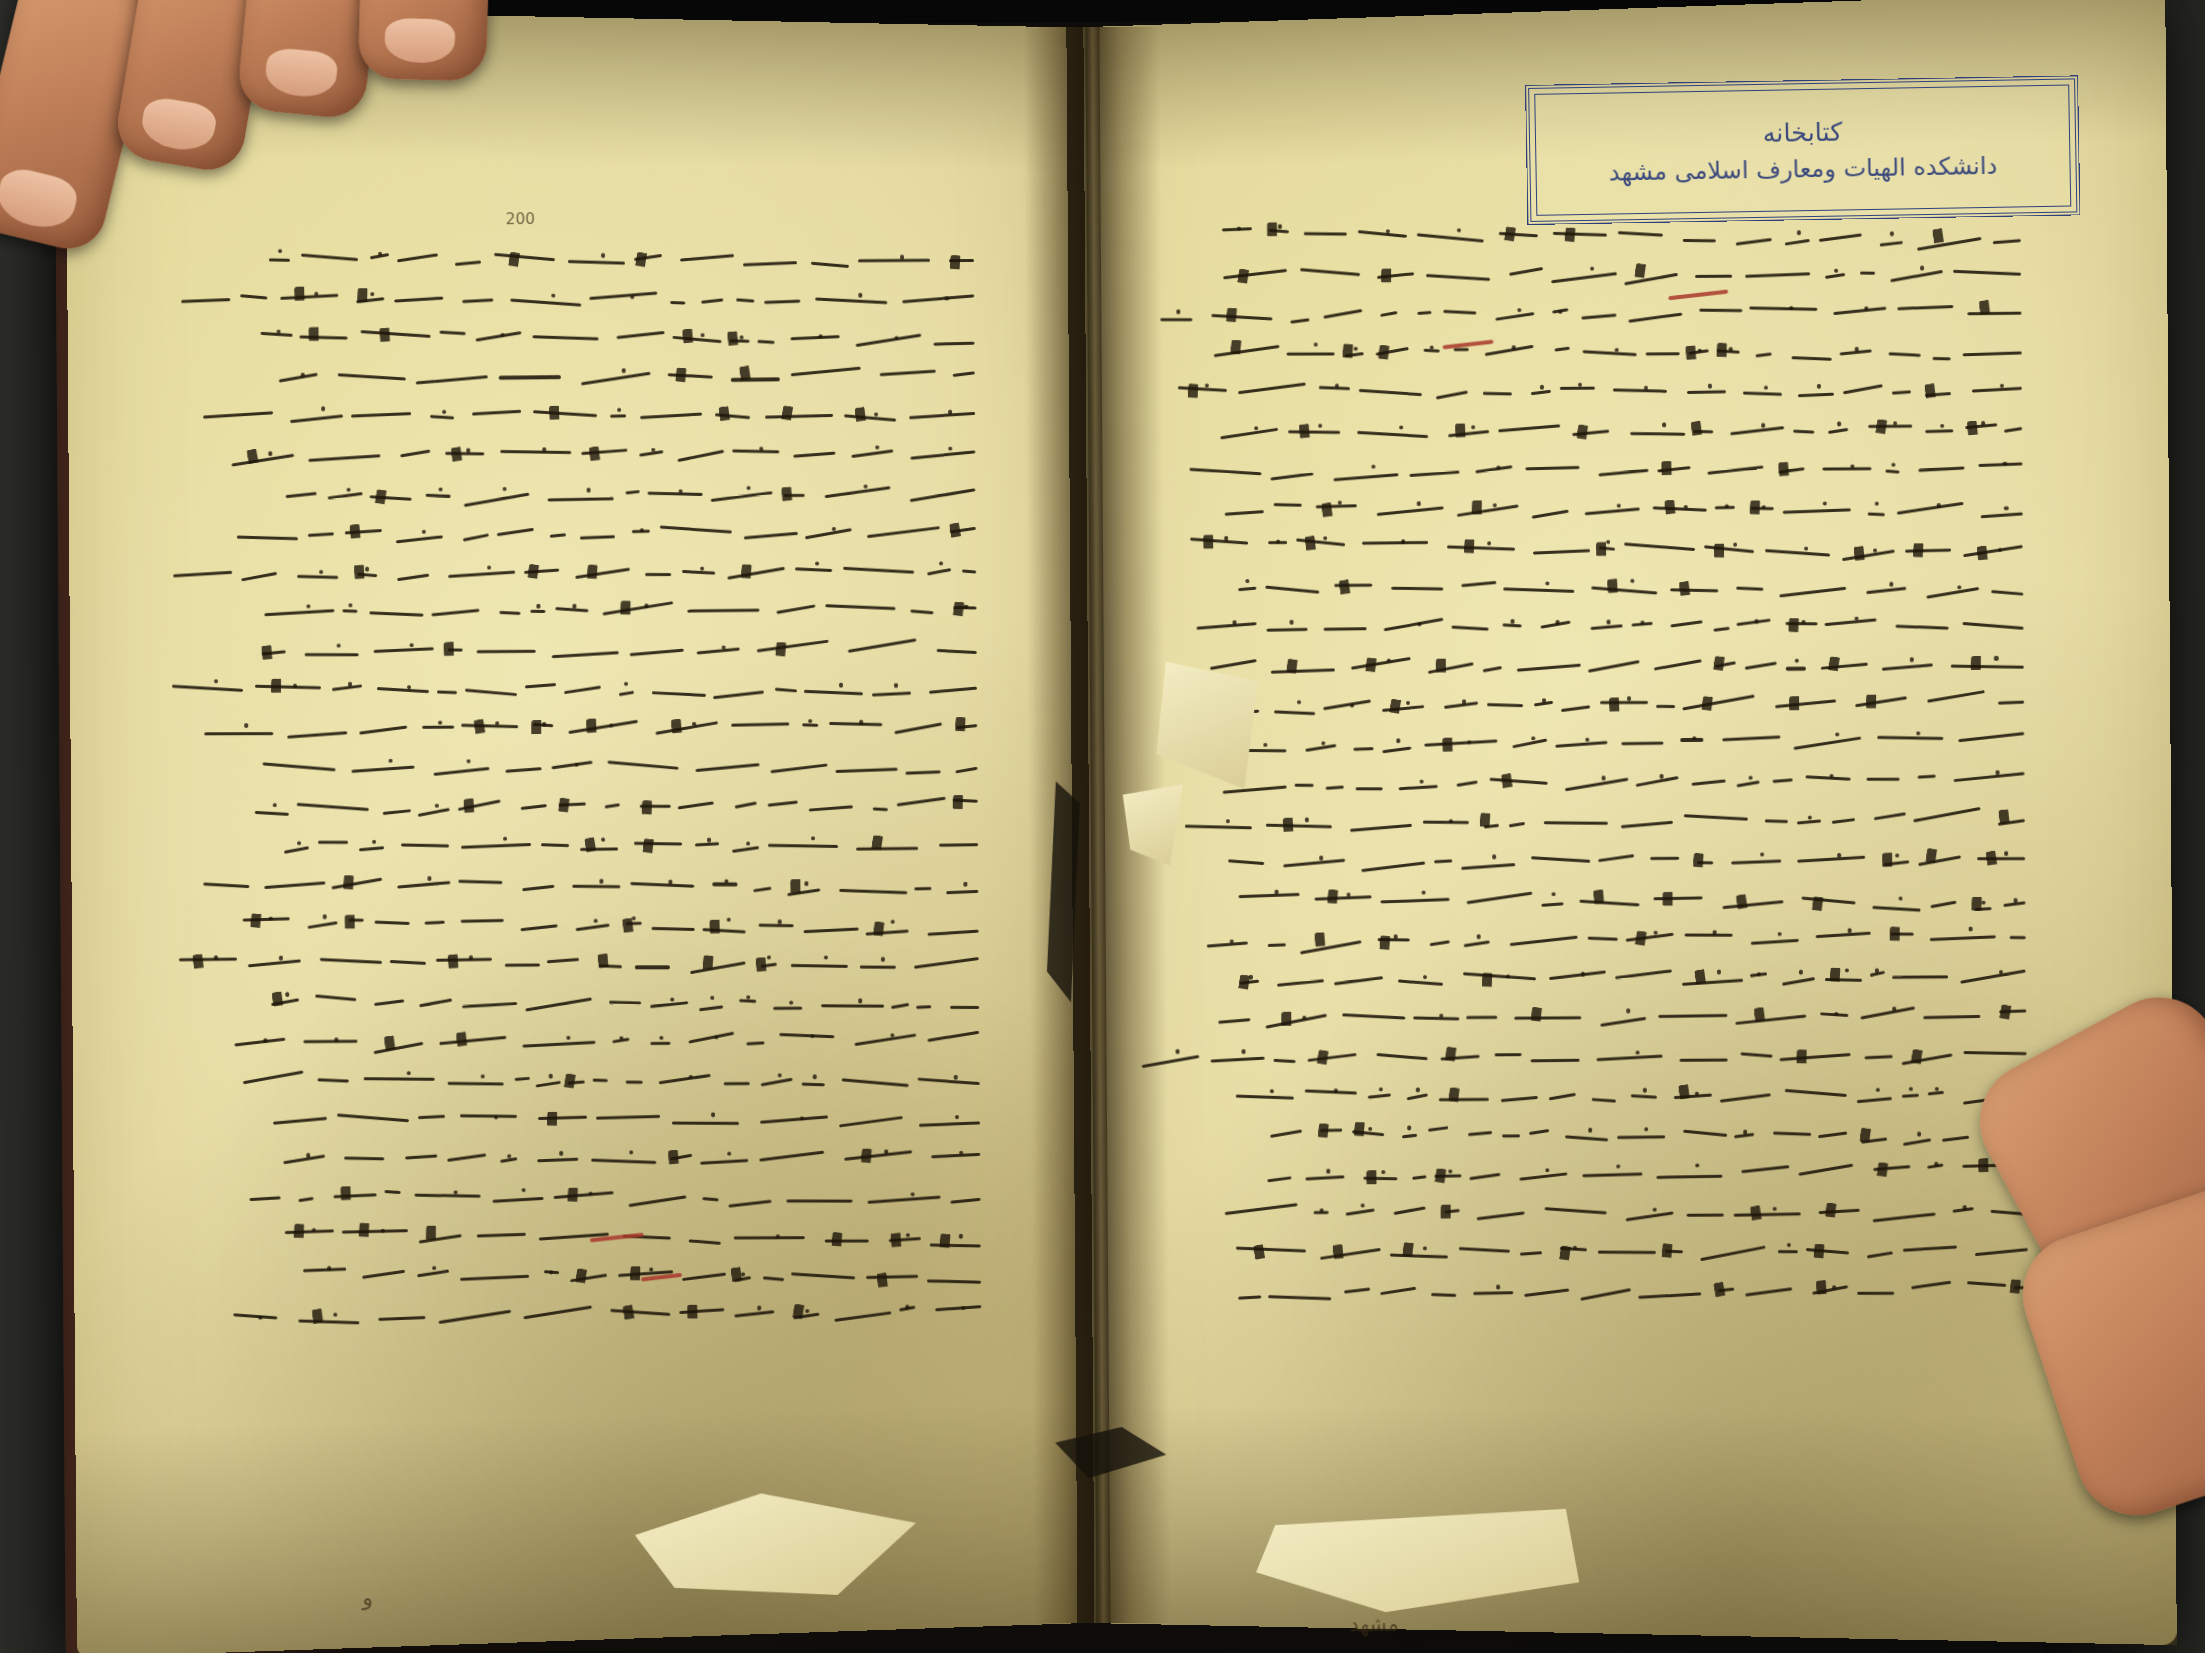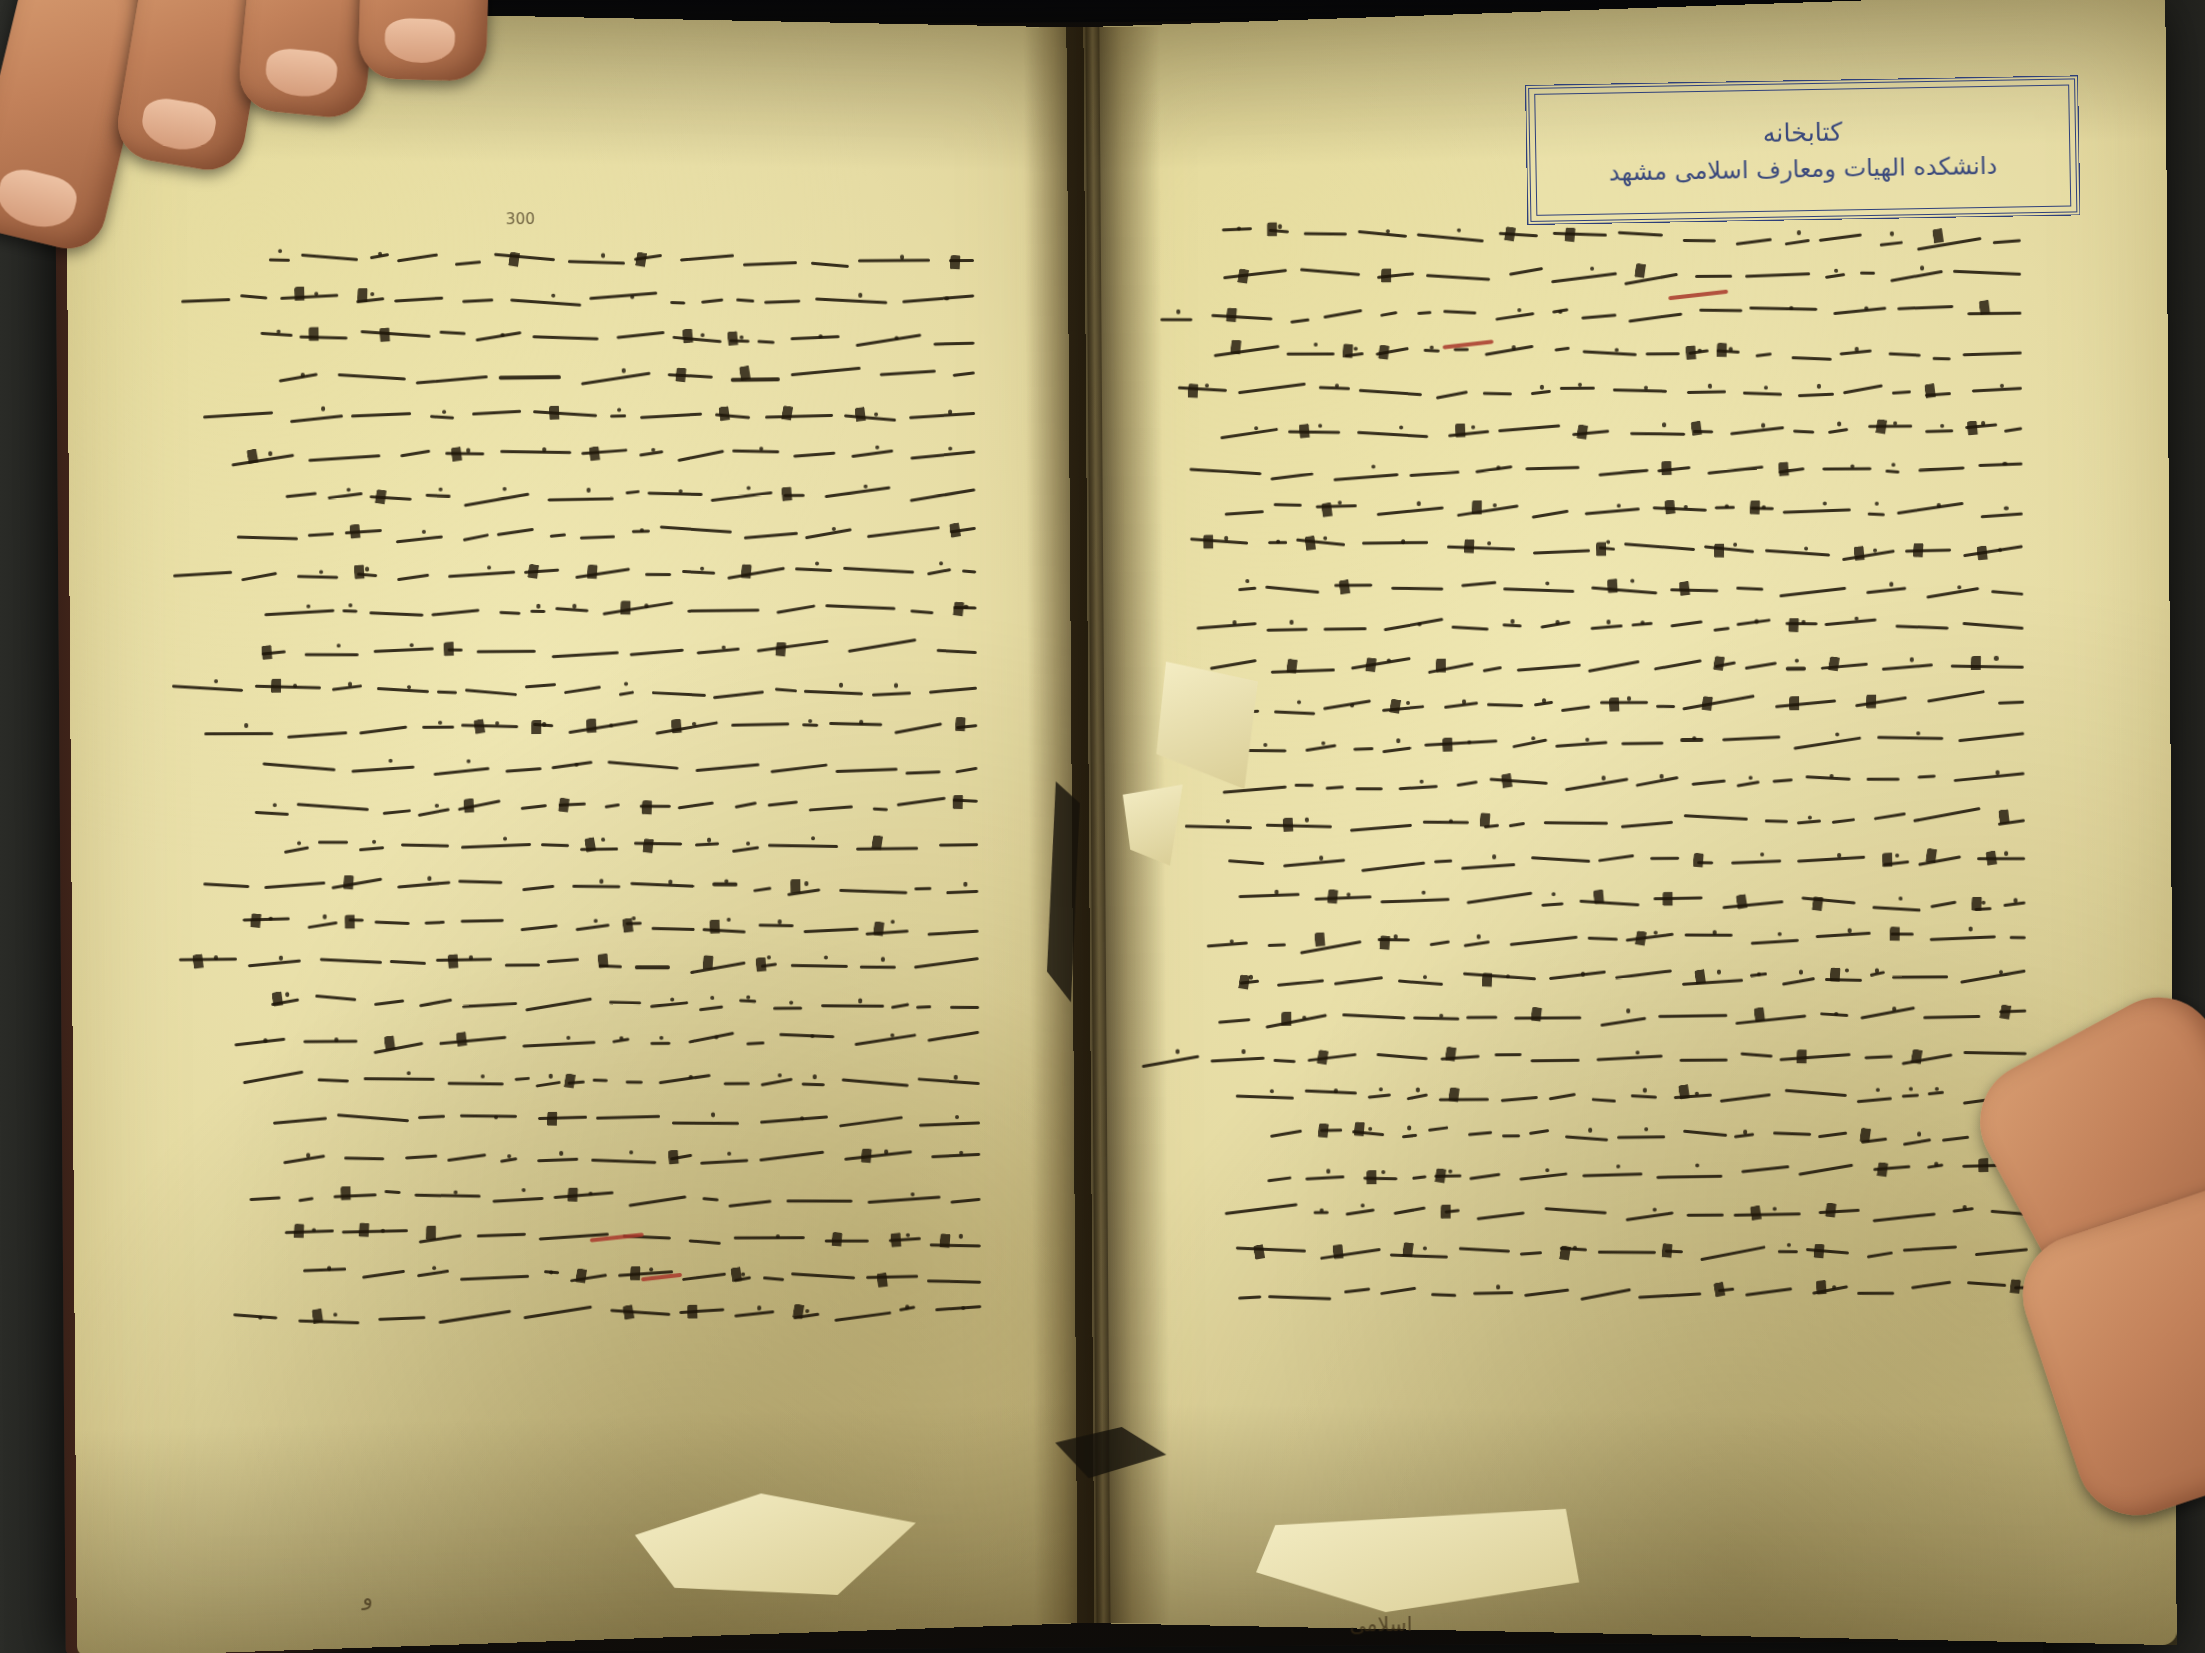--- a/index.html
+++ b/index.html
@@ -1740,22 +1740,22 @@
     <div class="redmark" style="left:536px; top:1217px; width:54px;"></div>
     <div class="redmark" style="left:587px; top:1257px; width:41px;"></div>
 
     <div class="flake" style="left:1106px; top:647px; width:102px; height:128px; clip-path: polygon(10% 0,100% 16%,86% 100%,0 72%);"></div>
     <div class="flake" style="left:1072px; top:770px; width:60px; height:81px; clip-path: polygon(0 12%,100% 0,78% 100%,12% 80%);"></div>
     <div class="flake" style="left:579px; top:1476px; width:281px; height:102px; clip-path: polygon(0 40%,45% 0,100% 30%,72% 100%,14% 92%);"></div>
     <div class="flake" style="left:1200px; top:1497px; width:323px; height:102px; clip-path: polygon(6% 14%,96% 0,100% 72%,40% 100%,0 60%);"></div>
     <div class="darktear" style="left:1000px; top:1412px; width:111px; height:51px; clip-path: polygon(0 30%,60% 0,100% 55%,30% 100%);"></div>
     <div class="darktear" style="left:995px; top:766px; width:34px; height:221px; clip-path: polygon(30% 0,100% 10%,70% 100%,0 86%);"></div>
 
-    <div class="margin-note" style="left:459px; top:191px;">300</div>
-    <div class="margin-note" style="left:1293px; top:1599px; font-size:20.4px;">اسلامى</div>
+    <div class="margin-note" style="left:459px; top:191px;">200</div>
+    <div class="margin-note" style="left:1293px; top:1599px; font-size:20.4px;">مشهد</div>
     <div class="margin-note" style="left:306px; top:1565px; font-size:22px;">و</div>
 
     <div class="hand hand-left">
       <div class="finger" style="left:-34px; top:-51px; width:136px; height:281px; transform: rotate(14deg);">
         <div class="nail" style="left:25.5px; top:213px; width:78px; height:53px;"></div>
       </div>
       <div class="finger" style="left:102px; top:-77px; width:128px; height:230px; transform: rotate(10deg);">
         <div class="nail" style="left:24px; top:166px; width:73px; height:48px;"></div>
       </div>
       <div class="finger" style="left:217px; top:-94px; width:128px; height:196px; transform: rotate(6deg);">

